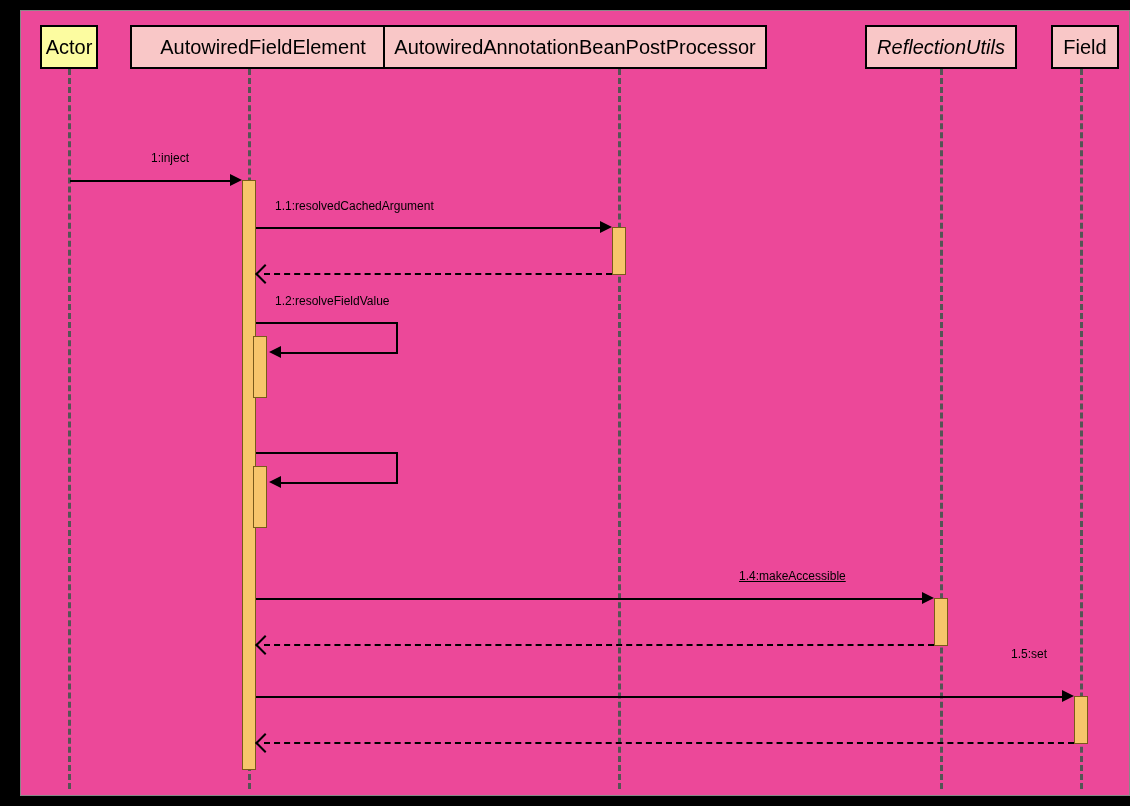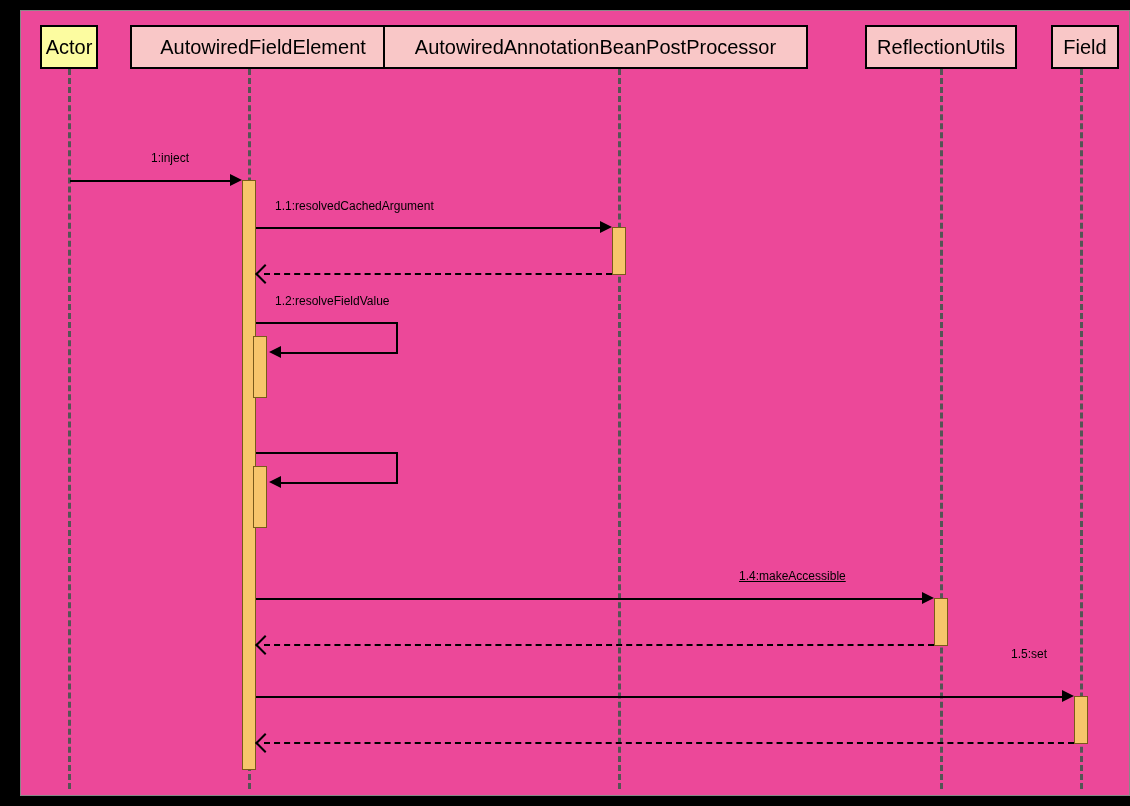--- a/index.html
+++ b/index.html
@@ -29,21 +29,21 @@
     border: 2px solid #000;
     display: flex;
     align-items: center;
     justify-content: center;
     box-sizing: border-box;
     padding: 0 10px;
     white-space: nowrap;
   }
   .actor-box { background: #fcfca0; }
   .pink-box  { background: #f9c7c7; }
-  .italic    { }
+  .italic    { font-style: italic; }
 
   .lifeline {
     position: absolute;
     top: 58px;
     width: 0;
     height: 720px;
     border-left: 3px dashed #555;
   }
 
   .activation {
@@ -100,21 +100,21 @@
 </style>
 </head>
 <body>
 
 <div class="frame">
 
   <div class="participant actor-box" style="left:19px;width:58px">Actor</div>
 
   <div class="participant pink-box" style="left:109px;width:266px">AutowiredFieldElement</div>
 
-  <div class="participant pink-box" style="left:362px;width:425px">AutowiredAnnotationBeanPostProcessor</div>
+  <div class="participant pink-box" style="left:362px;width:384px">AutowiredAnnotationBeanPostProcessor</div>
 
   <div class="participant pink-box italic" style="left:844px;width:152px">ReflectionUtils</div>
 
   <div class="participant pink-box" style="left:1030px;width:68px">Field</div>
 
   <div class="lifeline" style="left:47px"></div>
   <div class="lifeline" style="left:227px"></div>
   <div class="lifeline" style="left:597px"></div>
   <div class="lifeline" style="left:919px"></div>
   <div class="lifeline" style="left:1059px"></div>

